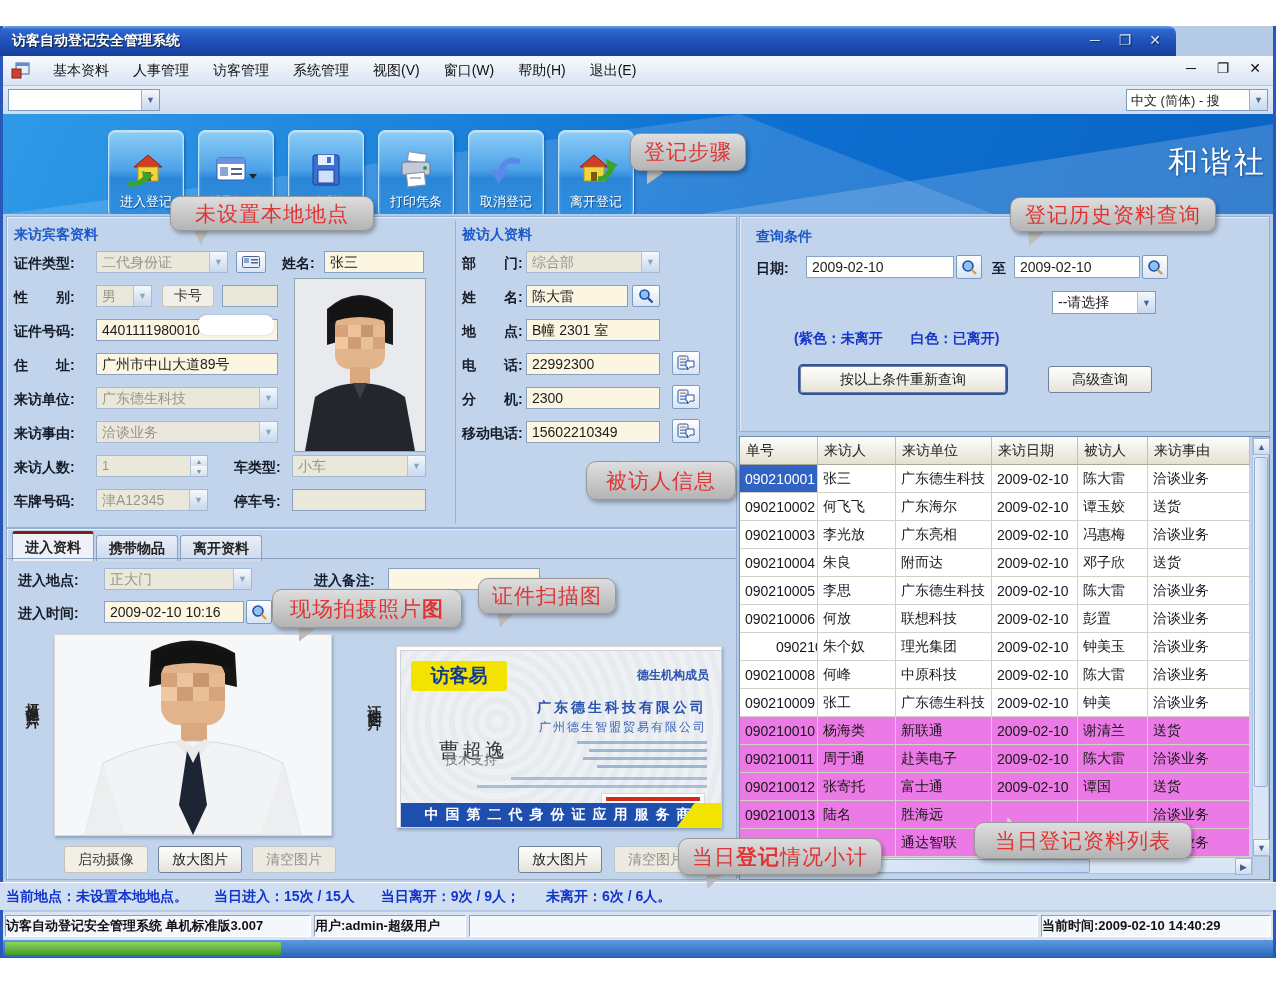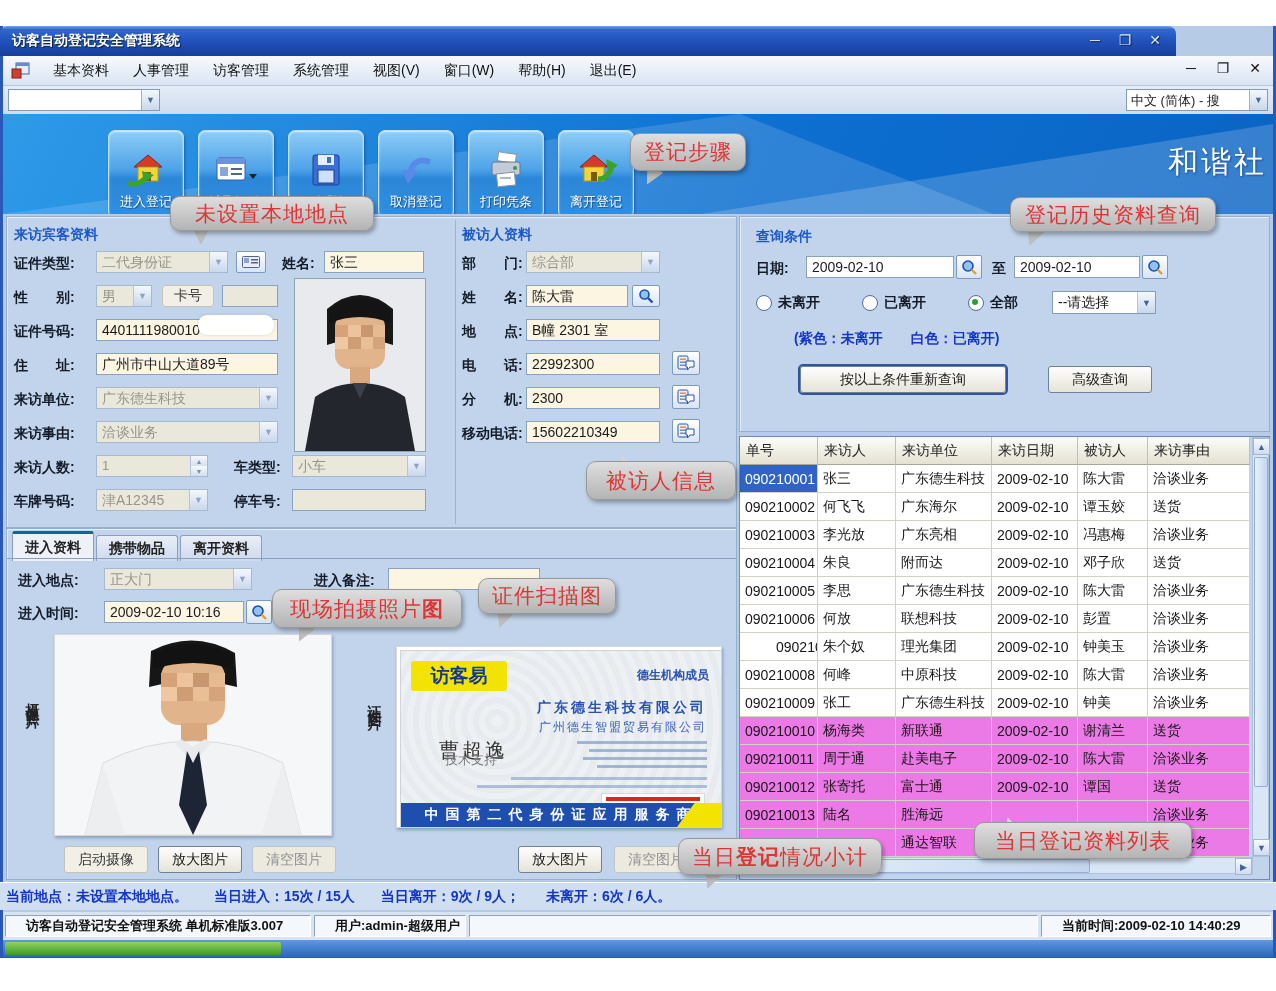--- a/index.html
+++ b/index.html
@@ -63,34 +63,34 @@
   .g-row{display:flex;}
   .gh-cell{height:28px;background:linear-gradient(#fdfdf9,#e5e1d1);border-right:1px solid #c4c0b0;border-bottom:1px solid #aaa698;font-size:14px;color:#222;display:flex;align-items:center;padding:0 6px;box-sizing:border-box;white-space:nowrap;overflow:hidden;}
   .gc{height:28px;background:#fff;border-right:1px solid #d4d0c4;border-bottom:1px solid #d4d0c4;font-size:14px;color:#161616;display:flex;align-items:center;padding:0 5px;box-sizing:border-box;white-space:nowrap;overflow:hidden;}
   .gc.pink{background:#ec7ae6;}
   .gc.sel{background:#3163c5;color:#fff;}
   .sb{background:#d9e6f6;border:1px solid #aec2dd;}
   .sb-btn{background:linear-gradient(#f7fafd,#cfdcef);border:1px solid #9fb6d4;color:#41618e;font-size:9px;display:flex;align-items:center;justify-content:center;}
   .sb-thumb{background:linear-gradient(90deg,#e8f1fb,#c3d6ee);border:1px solid #93aed2;border-radius:2px;}
   
   .tab{height:25px;padding:0 12px;border:1px solid #8aa0c0;border-bottom:none;border-radius:3px 3px 0 0;background:linear-gradient(#e9eff8,#cdd9ec);font-size:14px;font-weight:bold;color:#222;display:flex;align-items:center;}
-  .tab.active{background:#eef2f8;border-top:3px solid #0369a1;height:27px;margin-top:-2px;}
+  .tab.active{background:#eef2f8;border-top:3px solid #7f1d1d;height:27px;margin-top:-2px;}
   
   .callout{position:absolute;background:linear-gradient(#dedede,#b4b4b4);border:1px solid #989898;border-radius:10px;color:#e03434;font-size:21px;display:flex;align-items:center;justify-content:center;white-space:nowrap;letter-spacing:1px;box-shadow:2px 3px 4px rgba(0,0,0,.3);z-index:40;}
   .callout b{font-weight:900;}
   .tail{position:absolute;width:0;height:0;border:9px solid transparent;z-index:39;}
   .tail.down{border-top:18px solid #bdbdbd;}
   .tail.up{border-bottom:18px solid #d6d6d6;}
   
   .vlabel{writing-mode:vertical-rl;font-size:14px;font-weight:bold;color:#222;letter-spacing:4px;}
   .photo-frame{background:#fff;border:1px solid #d8d8d8;box-shadow:1px 2px 3px rgba(40,60,90,.35);}
   
   .summary{left:0px;top:882px;width:1276px;height:28px;background:#cfdff1;border-top:1px solid #fff;display:flex;align-items:center;gap:26px;padding-left:6px;font-size:14px;font-weight:bold;color:#1334cc;}
   .statusbar{left:3px;top:912px;width:1270px;height:28px;background:#d8e4f2;display:flex;align-items:center;gap:3px;padding:2px 2px;}
-  .seg{height:22px;background:#f4f7fb;border:1px solid;border-color:#8fa2bd #fff #fff #8fa2bd;font-size:13px;color:#111;display:flex;align-items:center;padding:0 20px;box-sizing:border-box;white-space:nowrap;overflow:hidden;font-weight:bold;}
+  .seg{height:22px;background:#f4f7fb;border:1px solid;border-color:#8fa2bd #fff #fff #8fa2bd;font-size:13px;color:#111;display:flex;align-items:center;padding:0 0;box-sizing:border-box;white-space:nowrap;overflow:hidden;font-weight:bold;}
   .bottombar{left:3px;top:940px;width:1270px;height:17px;background:linear-gradient(#5e9ade,#2a66bc);}
   .greenseg{position:absolute;left:2px;top:2px;width:276px;height:13px;background:linear-gradient(#8fd35e,#3f9a28);border-radius:2px;}
 </style>
 </head>
 <body>
 
 <div id="app">
 
   <div class="abs win-edge"></div>
 
@@ -173,38 +173,38 @@
               <rect x="7" y="5" width="26" height="30" rx="2" fill="#3a6fd8" stroke="#1c3f90"></rect>
               <rect x="12" y="5" width="16" height="10" fill="#e8eef8"></rect>
               <rect x="21" y="7" width="4" height="6" fill="#3a6fd8"></rect>
               <rect x="12" y="20" width="16" height="13" fill="#cfe0ff" stroke="#1c3f90"></rect>
             </svg>
           </span>
           <span class="tb-label">保存登记</span>
         </div>
         <div class="tb-button">
           <span class="tb-icon">
-            <svg width="44" height="40" viewBox="0 0 44 40">
-              <path d="M36 12 Q20 6 16 24" fill="none" stroke="#5a8ae8" stroke-width="6"></path>
-              <polygon points="8,20 24,20 14,34" fill="#5a8ae8"></polygon>
-            </svg>
-          </span>
-          <span class="tb-label">取消登记</span>
-        </div>
-        <div class="tb-button">
-          <span class="tb-icon">
             <svg width="44" height="42" viewBox="0 0 44 42">
               <rect x="14" y="4" width="18" height="9" fill="#fff" stroke="#8a93a6" transform="rotate(8 23 8)"></rect>
               <rect x="8" y="13" width="28" height="13" rx="2" fill="#c3cbdb" stroke="#6a7690"></rect>
               <circle cx="31" cy="19" r="2" fill="#3a9a3a"></circle>
               <rect x="13" y="24" width="18" height="13" fill="#fff" stroke="#8a93a6" transform="rotate(-6 22 30)"></rect>
               <rect x="16" y="28" width="11" height="2" fill="#b0b8c8"></rect>
             </svg>
           </span>
           <span class="tb-label">打印凭条</span>
+        </div>
+        <div class="tb-button">
+          <span class="tb-icon">
+            <svg width="44" height="40" viewBox="0 0 44 40">
+              <path d="M36 12 Q20 6 16 24" fill="none" stroke="#5a8ae8" stroke-width="6"></path>
+              <polygon points="8,20 24,20 14,34" fill="#5a8ae8"></polygon>
+            </svg>
+          </span>
+          <span class="tb-label">取消登记</span>
         </div>
         <div class="tb-button">
           <span class="tb-icon">
             <svg width="44" height="42" viewBox="0 0 44 42">
               <path d="M6 18 L20 6 L34 18 Z" fill="#d43b28" stroke="#8a1f12"></path>
               <rect x="10" y="18" width="20" height="14" fill="#f2d53c" stroke="#b89a10"></rect>
               <rect x="17" y="23" width="6" height="9" fill="#7a5a10"></rect>
               <path d="M24 30 Q34 30 38 18" fill="none" stroke="#3aa32a" stroke-width="5"></path>
               <polygon points="32,10 44,16 34,24" fill="#3aa32a"></polygon>
             </svg>
@@ -375,34 +375,20 @@
   </div>
   <div class="abs lbl" style="left:992px;top:260px;">至</div>
   <div class="abs inp white" style="left:1014px;top:256px;width:126px;height:22px;">2009-02-10</div>
   <div class="abs ico-btn" style="left:1142px;top:255px;width:26px;height:24px;">
     <svg width="16" height="16" viewBox="0 0 16 16">
         <circle cx="7" cy="7" r="5" fill="#8fc2f0" stroke="#1c4fae" stroke-width="1.6"></circle>
         <line x1="10.5" y1="10.5" x2="15" y2="15" stroke="#e0a020" stroke-width="2.4"></line>
       </svg>
   </div>
 
-  <div class="abs" id="query-radios" style="left:756px;top:292px;width:290px;height:22px;display:flex;gap:42px;align-items:center;">
-      <span class="radio-item">
-        <span class="radio"></span>
-        <span>未离开</span>
-      </span>
-      <span class="radio-item">
-        <span class="radio"></span>
-        <span>已离开</span>
-      </span>
-      <span class="radio-item">
-        <span class="radio checked"></span>
-        <span>全部</span>
-      </span>
-    </div>
   <div class="abs ddl on" style="left:1052px;top:291px;width:104px;height:23px;">
     <span class="dv">--请选择</span>
       <span class="dd-btn">▼</span>
   </div>
 
   <div class="abs" style="left:794px;top:330px;font-size:14px;font-weight:bold;color:#1536c8;">(紫色：未离开　　白色：已离开)</div>
 
   <div class="abs xp-btn focus" style="left:800px;top:366px;width:206px;height:27px;">按以上条件重新查询</div>
   <div class="abs xp-btn" style="left:1048px;top:366px;width:104px;height:27px;">高级查询</div>
 

